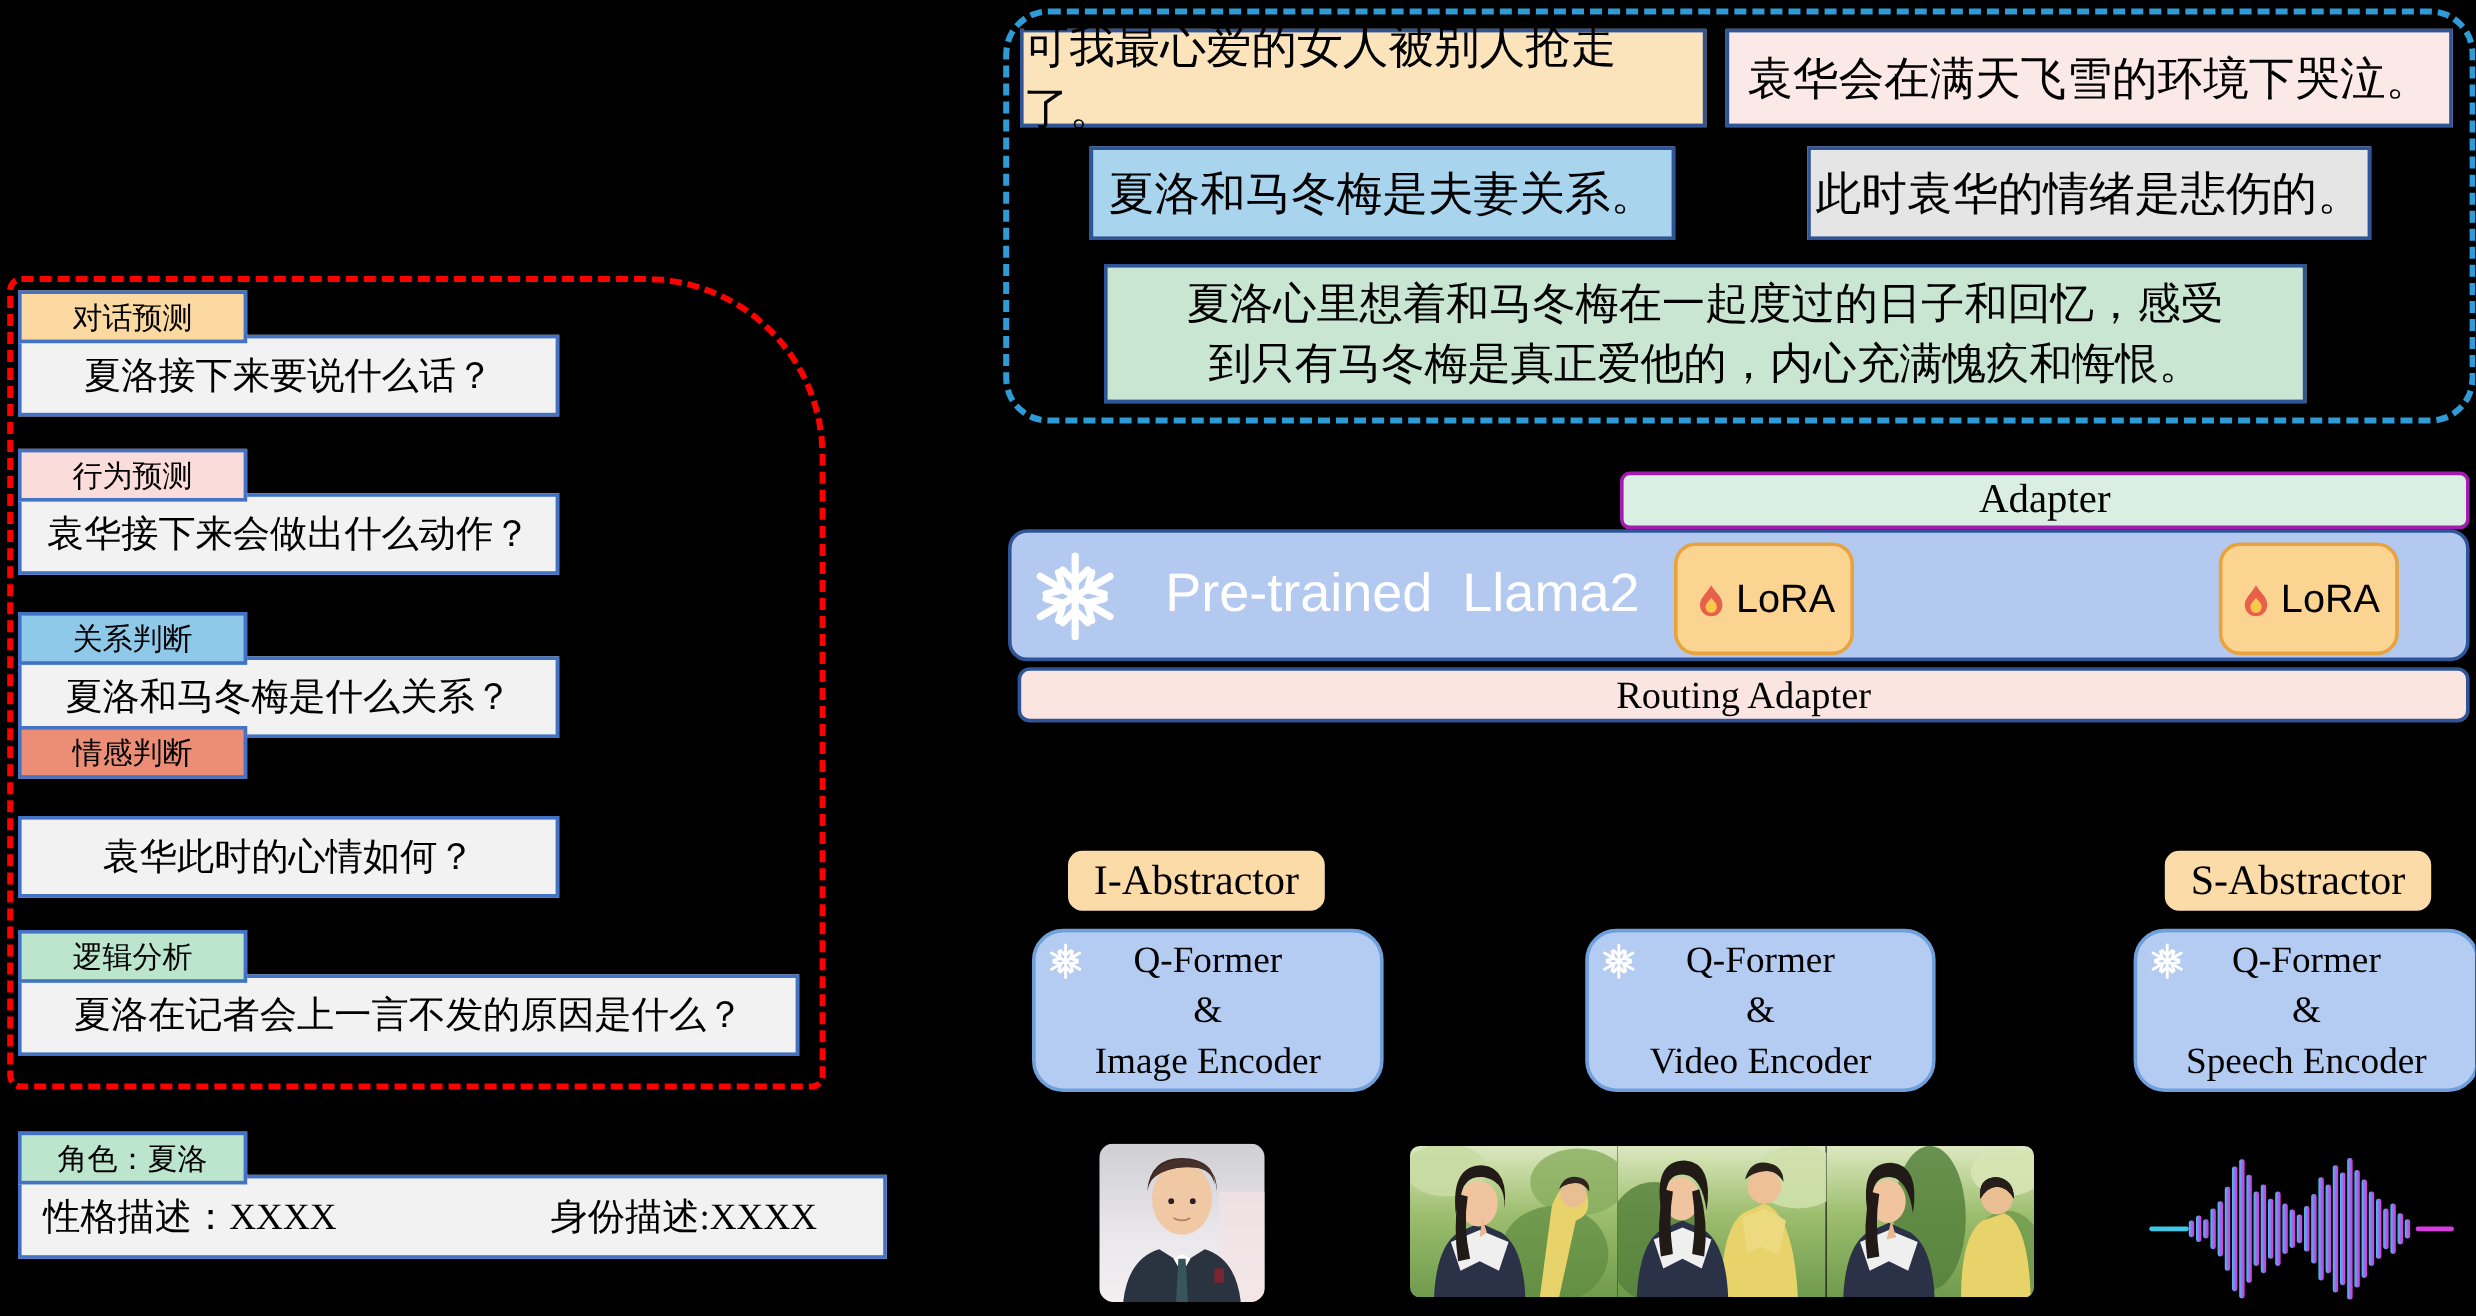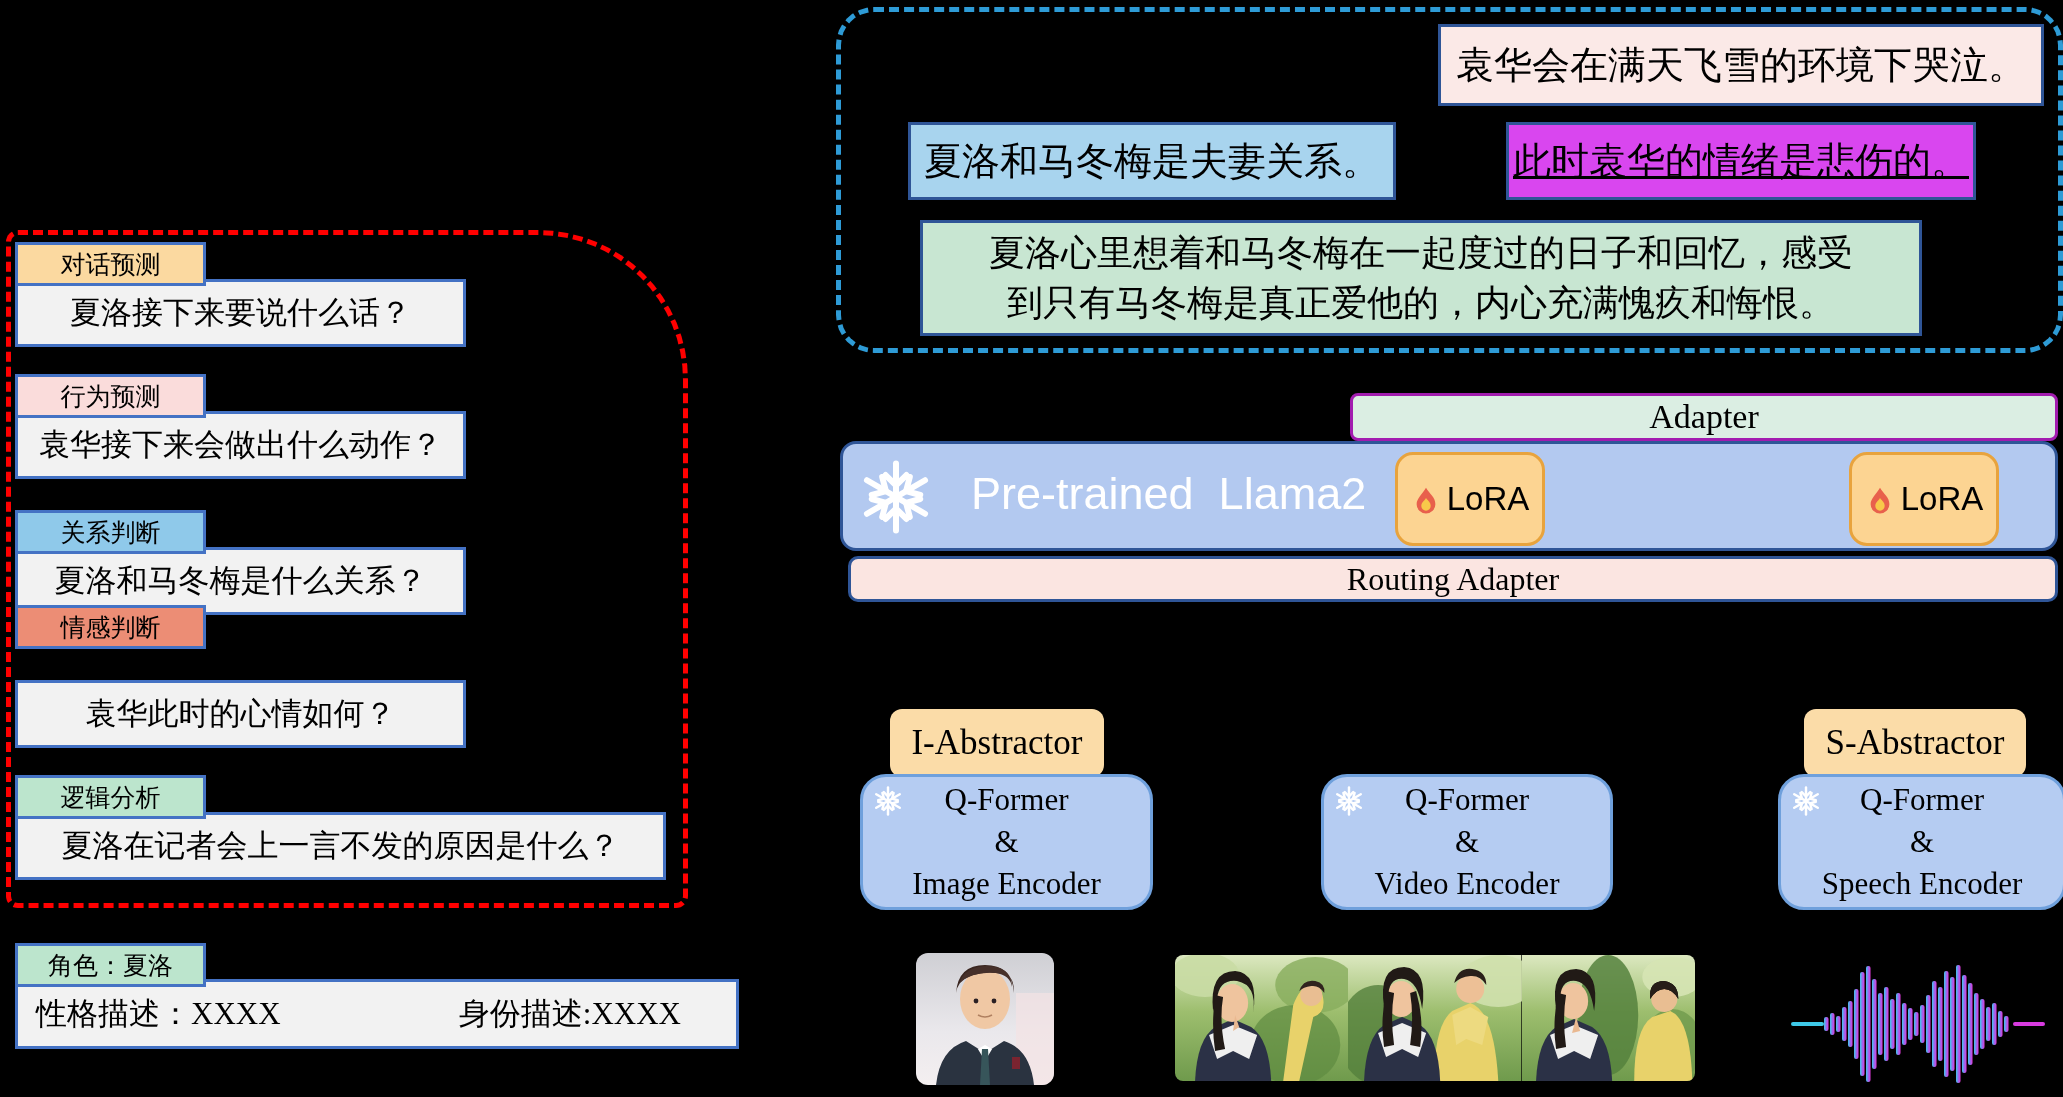--- a/index.html
+++ b/index.html
@@ -30,21 +30,21 @@
             padding:0 55px 0 18px;font-size:31px;z-index:2;box-sizing:content-box;}
 
   
   .blue-dash{position:absolute;left:836px;top:7px;width:1217px;height:336px;
              border:5px dashed #2E9BD6;border-radius:38px;}
   .ans{position:absolute;border:3px solid #2F5597;display:flex;align-items:center;
        justify-content:center;font-size:38px;}
   .ans-dialogue{left:850px;top:24px;width:566px;height:76px;background:#FBE3BC;}
   .ans-behavior{left:1438px;top:24px;width:600px;height:76px;background:#FBE9E7;}
   .ans-relation{left:908px;top:122px;width:482px;height:72px;background:#A8D4EE;}
-  .ans-emotion{left:1506px;top:122px;width:464px;height:72px;background:#d946ef;text-decoration:underline;}
+  .ans-emotion{left:1506px;top:122px;width:464px;height:72px;background:#e5e5e5;}
   .ans-memory{left:920px;top:220px;width:996px;height:110px;background:#C8E6D2;
               flex-direction:column;font-size:36px;line-height:50px;}
 
   
   .adapter-bar{position:absolute;left:1350px;top:393px;width:702px;height:42px;background:#DBEEE3;
                border:3px solid #a21caf;border-radius:8px;display:flex;align-items:center;
                justify-content:center;font-size:34px;}
   .llama-bar{position:absolute;left:840px;top:441px;width:1212px;height:104px;background:#B3C9F0;
              border:3px solid #2F5597;border-radius:16px;}
   .llama-label{position:absolute;left:128px;top:24px;color:#FFFFFF;font-size:45px;
@@ -53,21 +53,21 @@
   .lora{position:absolute;top:8px;width:144px;height:88px;background:#FCD492;border:3px solid #E8A33D;
         border-radius:18px;display:flex;align-items:center;justify-content:center;gap:6px;
         font-family:"Liberation Sans","DejaVu Sans",sans-serif;font-size:33px;z-index:4;}
   .lora-1{left:552px;}
   .lora-2{left:1006px;}
   .routing-bar{position:absolute;left:848px;top:556px;width:1204px;height:40px;background:#FBE5E1;
                border:3px solid #2F5597;border-radius:10px;display:flex;align-items:center;
                justify-content:center;font-size:32px;}
 
   
-  .abs-tag{position:absolute;top:709px;height:68px;background:#FBDCA8;border-radius:12px;
+  .abs-tag{position:absolute;top:709px;height:50px;background:#FBDCA8;border-radius:12px;
            display:flex;align-items:center;justify-content:center;font-size:35px;}
   .abs-i{left:890px;width:214px;}
   .abs-v{left:1349px;width:221px;}
   .abs-s{left:1804px;width:222px;}
   .qf{position:absolute;top:774px;height:130px;background:#B5CCF2;border:3px solid #6FA0DC;
       border-radius:26px;display:flex;flex-direction:column;align-items:center;
       justify-content:center;font-size:31px;line-height:42px;}
   .qf-i{left:860px;width:287px;}
   .qf-v{left:1321px;width:286px;}
   .qf-s{left:1778px;width:282px;}
@@ -140,20 +140,21 @@
   <div class="qbox q-t4">夏洛在记者会上一言不发的原因是什么？</div>
 
   <div class="tab tab-role">角色：夏洛</div>
   <div class="desc-box">
     <span>性格描述：XXXX</span>
     <span>身份描述:XXXX</span>
   </div>
 
   <div class="blue-dash"></div>
 
+  <div class="ans ans-dialogue">可我最心爱的女人被别人抢走了。</div>
   <div class="ans ans-behavior">袁华会在满天飞雪的环境下哭泣。</div>
   <div class="ans ans-relation">夏洛和马冬梅是夫妻关系。</div>
   <div class="ans ans-emotion">此时袁华的情绪是悲伤的。</div>
   <div class="ans ans-memory">
     <div>夏洛心里想着和马冬梅在一起度过的日子和回忆，感受</div>
     <div>到只有马冬梅是真正爱他的，内心充满愧疚和悔恨。</div>
   </div>
 
   <div class="adapter-bar">Adapter</div>
 

